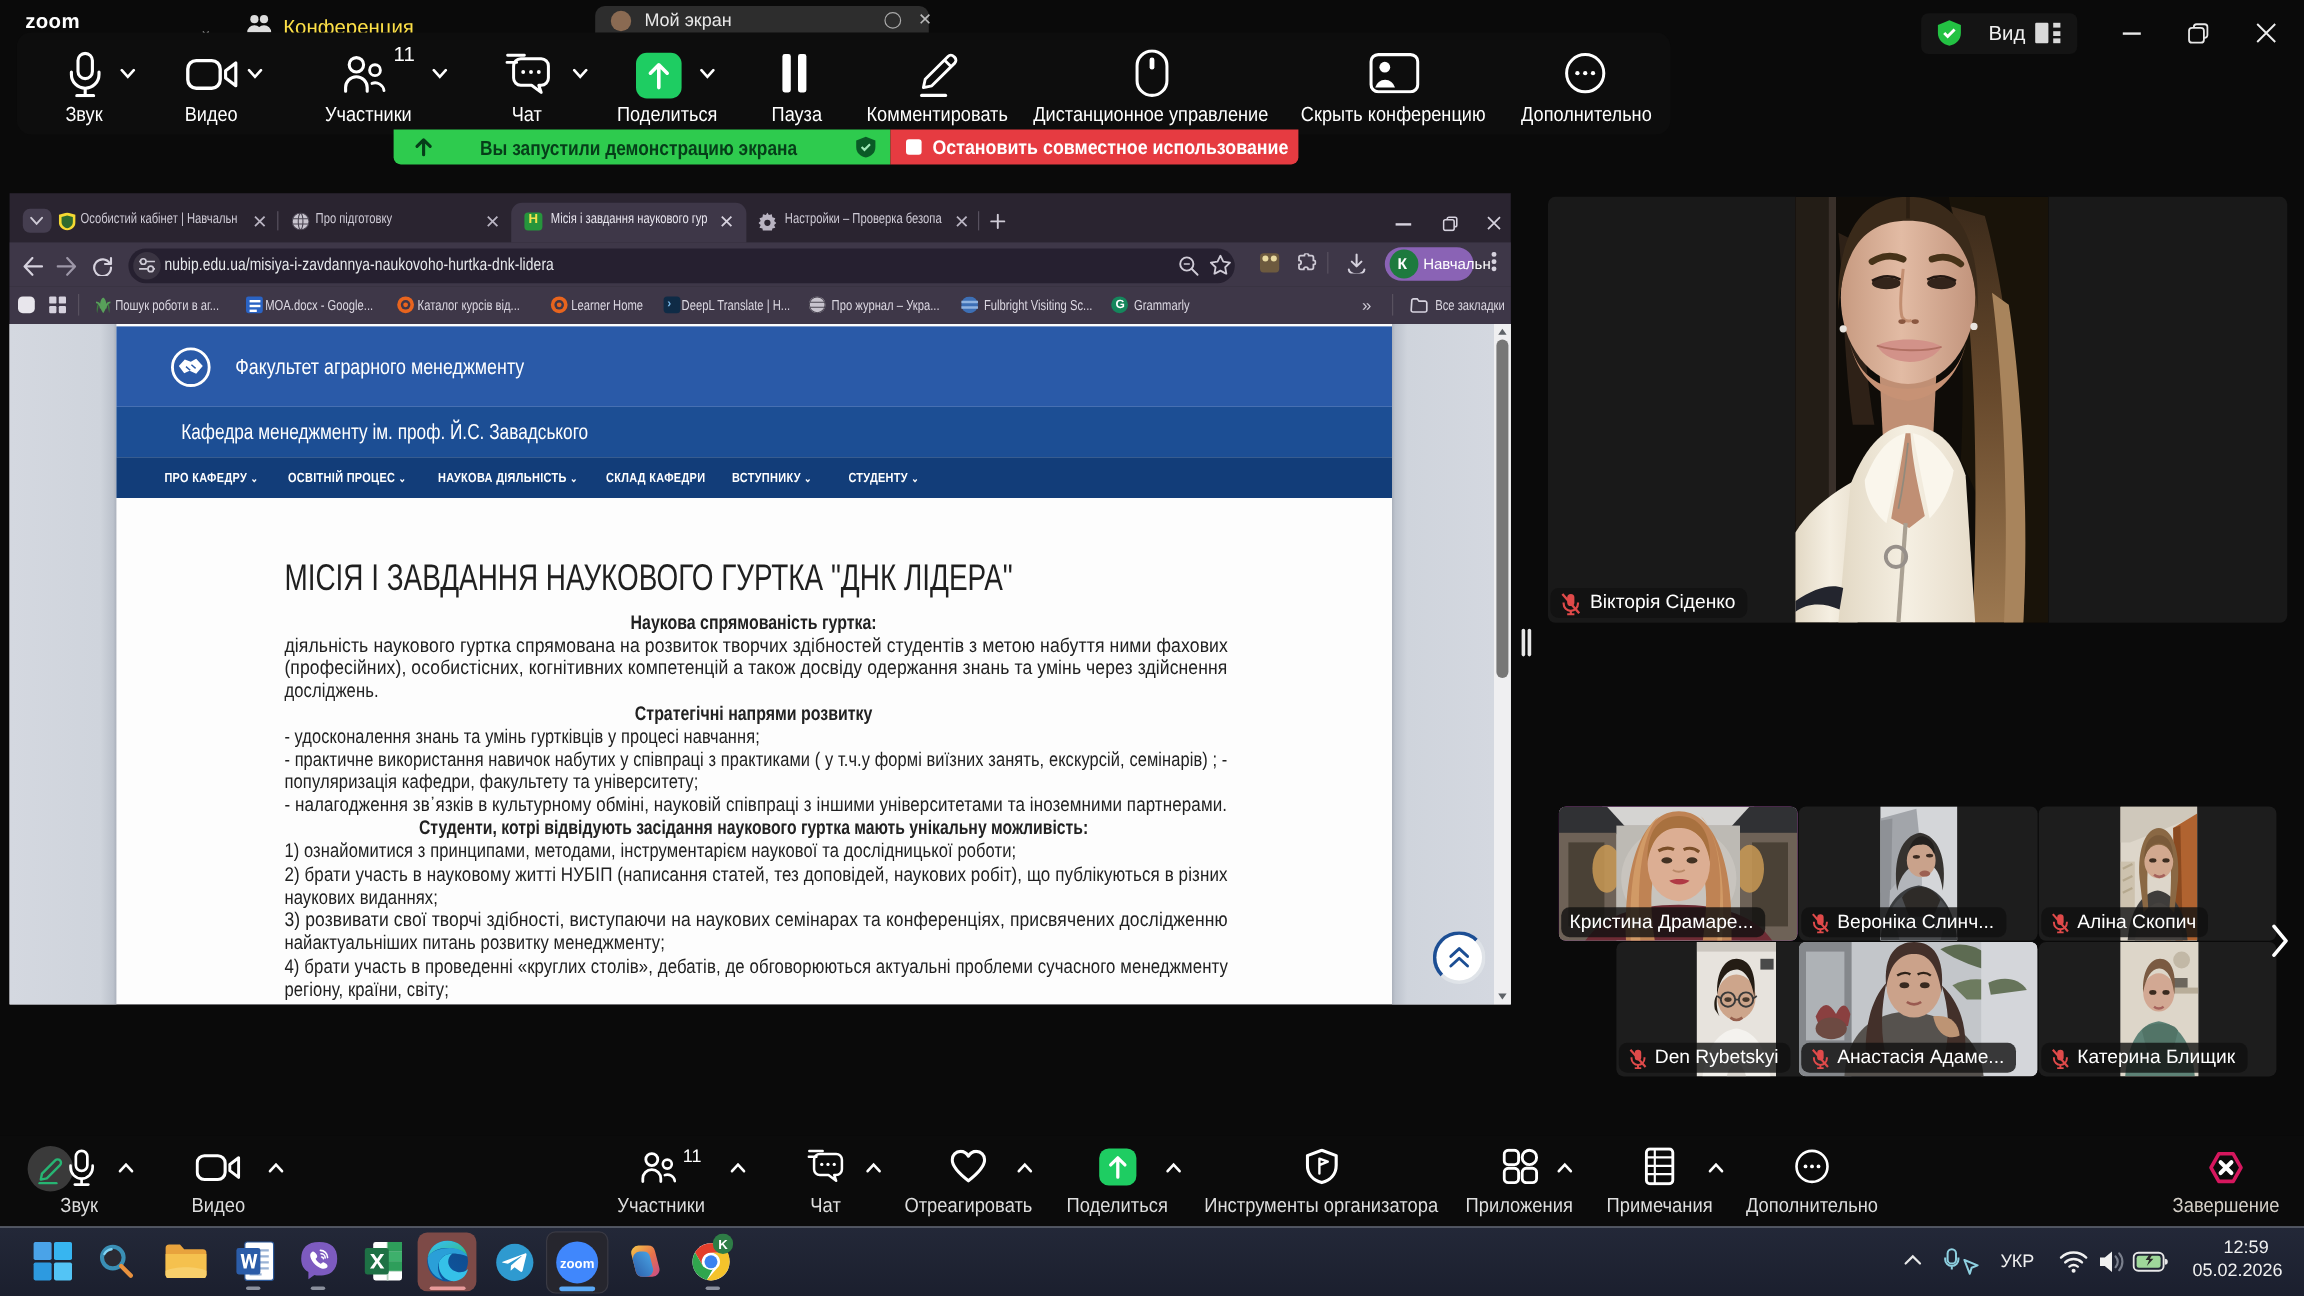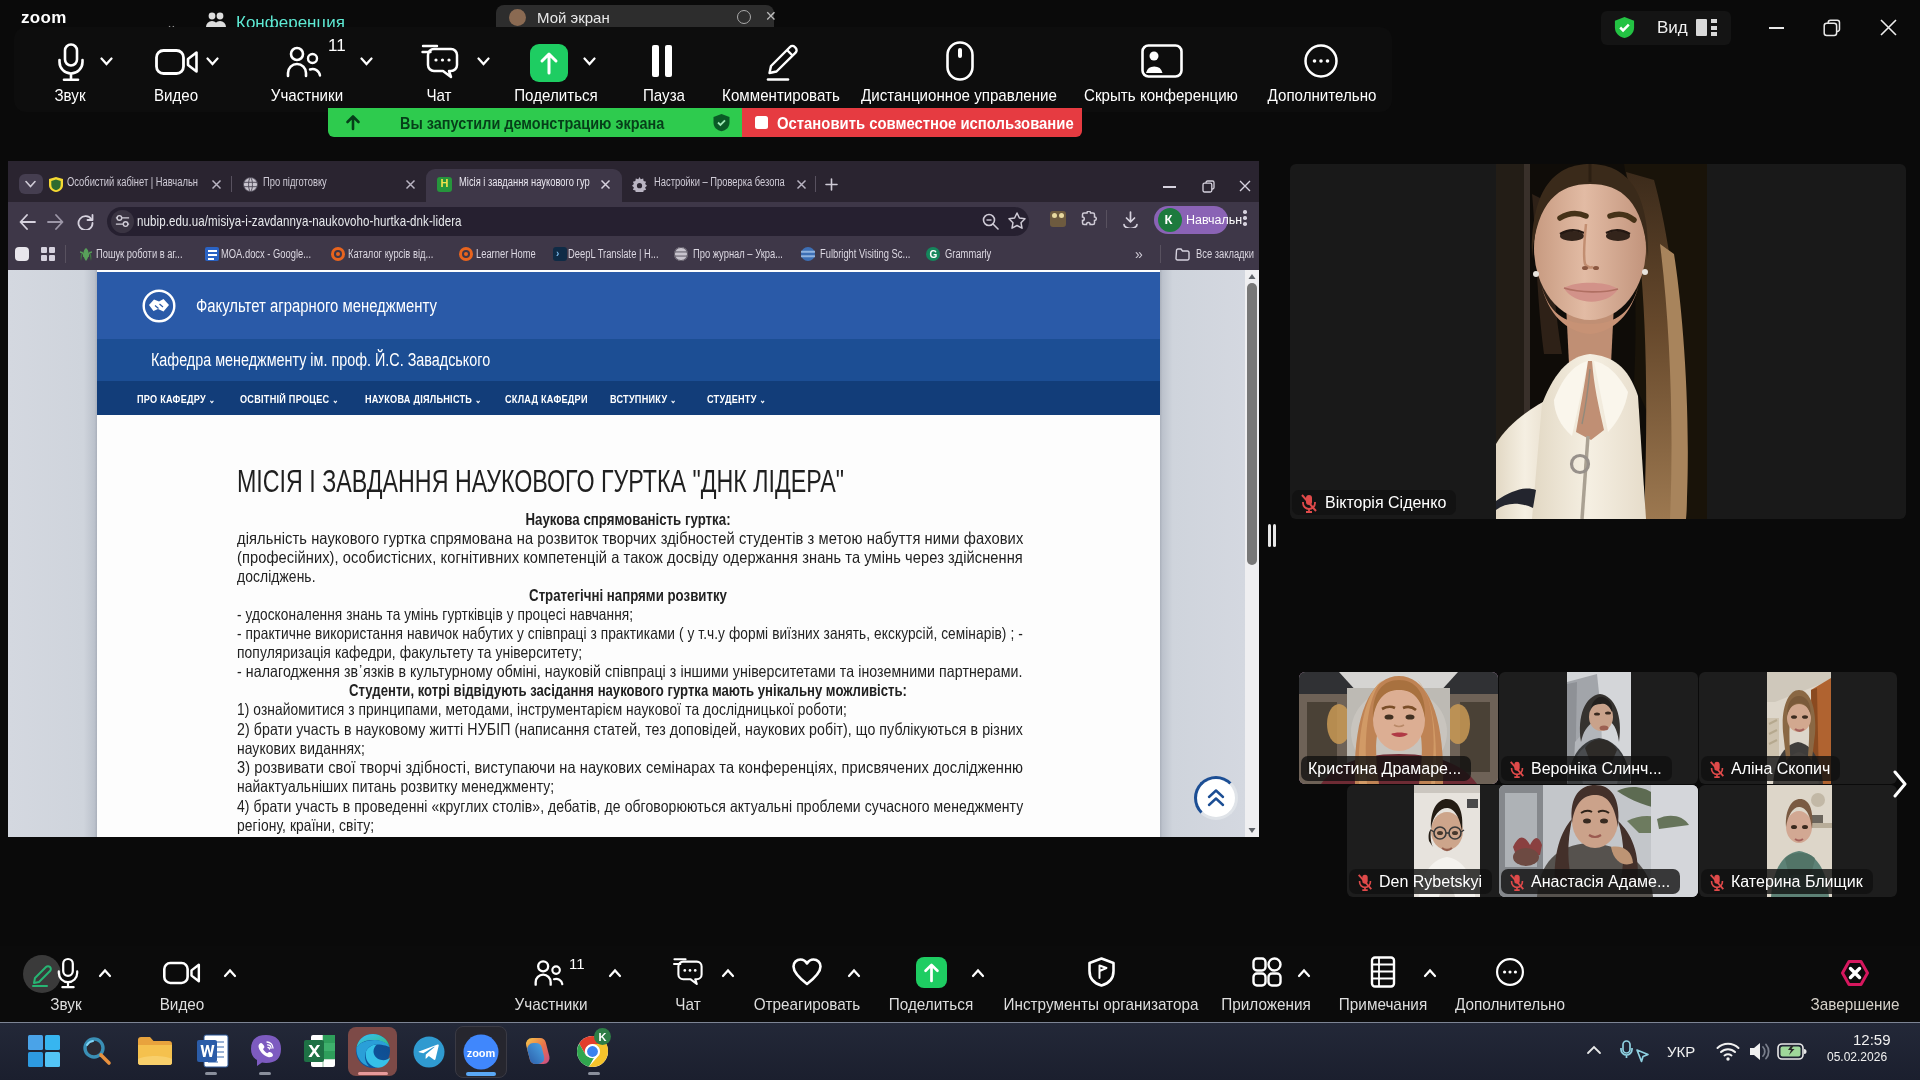--- a/index.html
+++ b/index.html
@@ -18,21 +18,21 @@
 </head>
 <body>
 <div id="stage">
 
   <div class="abs" style="left:21px;top:8px;color:#fff;font-size:17px;font-weight:bold;letter-spacing:.3px;">zoom</div>
   <svg class="abs" style="left:205px;top:11px" width="22" height="16" viewBox="0 0 22 16">
       <circle cx="7" cy="5" r="3.4" fill="#ddd"></circle>
       <circle cx="15" cy="5" r="3.4" fill="#ddd"></circle>
       <path d="M1 16 a6 6 0 0 1 12 0 z M9 16 a6 6 0 0 1 12 0 z" fill="#ddd"></path>
     </svg>
-  <div class="abs" style="left:236px;top:13px;color:#5eead4;font-size:17px;">Конференция</div>
+  <div class="abs" style="left:236px;top:13px;color:#fde047;font-size:17px;">Конференция</div>
   <div class="abs" style="left:166px;top:17px;color:#999;font-size:13px;">⌄</div>
   <div class="abs" style="left:496px;top:5px;width:278px;height:23px;background:#2d2d2d;border-radius:8px 8px 0 0;"></div>
   <div class="abs" style="left:509px;top:9px;width:17px;height:17px;border-radius:50%;background:#8a6a52;"></div>
   <div class="abs" style="left:537px;top:9px;color:#e8e8e8;font-size:15px;">Мой экран</div>
   <div class="abs" style="left:737px;top:10px;width:14px;height:14px;border:1.5px solid #aaa;border-radius:50%;"></div>
   <div class="abs" style="left:765px;top:8px;color:#bbb;font-size:14px;">✕</div>
 
   <div class="abs" style="left:1601px;top:11px;width:130px;height:34px;background:#141414;border-radius:6px;"></div>
   <svg class="abs" style="left:1613px;top:16px" width="23" height="23" viewBox="0 0 24 24">
       <path d="M12 1 L22 5 V12 C22 18 17.5 22 12 23 C6.5 22 2 18 2 12 V5 Z" fill="#23c243"></path>
@@ -835,15 +835,15 @@
       <path d="M2 7 h4 L12 2 V19 L6 14 H2 Z" fill="#f0f0f0"></path>
       <path d="M15 6 a6.5 6.5 0 0 1 0 9 M18 3.5 a10.5 10.5 0 0 1 0 14" stroke="#7a7f8c" stroke-width="1.8" fill="none" stroke-linecap="round"></path>
     </svg>
   <svg class="abs" style="left:1777px;top:1041px" width="30" height="21" viewBox="0 0 30 21">
       <rect x="1" y="3" width="25" height="15" rx="4" stroke="#e8e8e8" stroke-width="1.6" fill="none"></rect>
       <rect x="3.5" y="5.5" width="20" height="10" rx="2" fill="#9fd89a"></rect>
       <path d="M27 8 v5 a2.5 2.5 0 0 0 0 -5" fill="#e8e8e8"></path>
       <path d="M14.5 4 l-3.5 5 h3 l-2 5 5.5 -6 h-3 l2.5 -4 z" fill="#2a2a2a"></path>
     </svg>
   <div class="abs" style="left:1853px;top:1031px;color:#f0f0f0;font-size:15px;">12:59</div>
-  <div class="abs" style="left:1827px;top:1050px;color:#f0f0f0;font-size:12px;">05.02.2026</div>
+  <div class="abs" style="left:1827px;top:1050px;color:#f0f0f0;font-size:15px;">05.02.2026</div>
 
 </div>
 
 </body></html>

